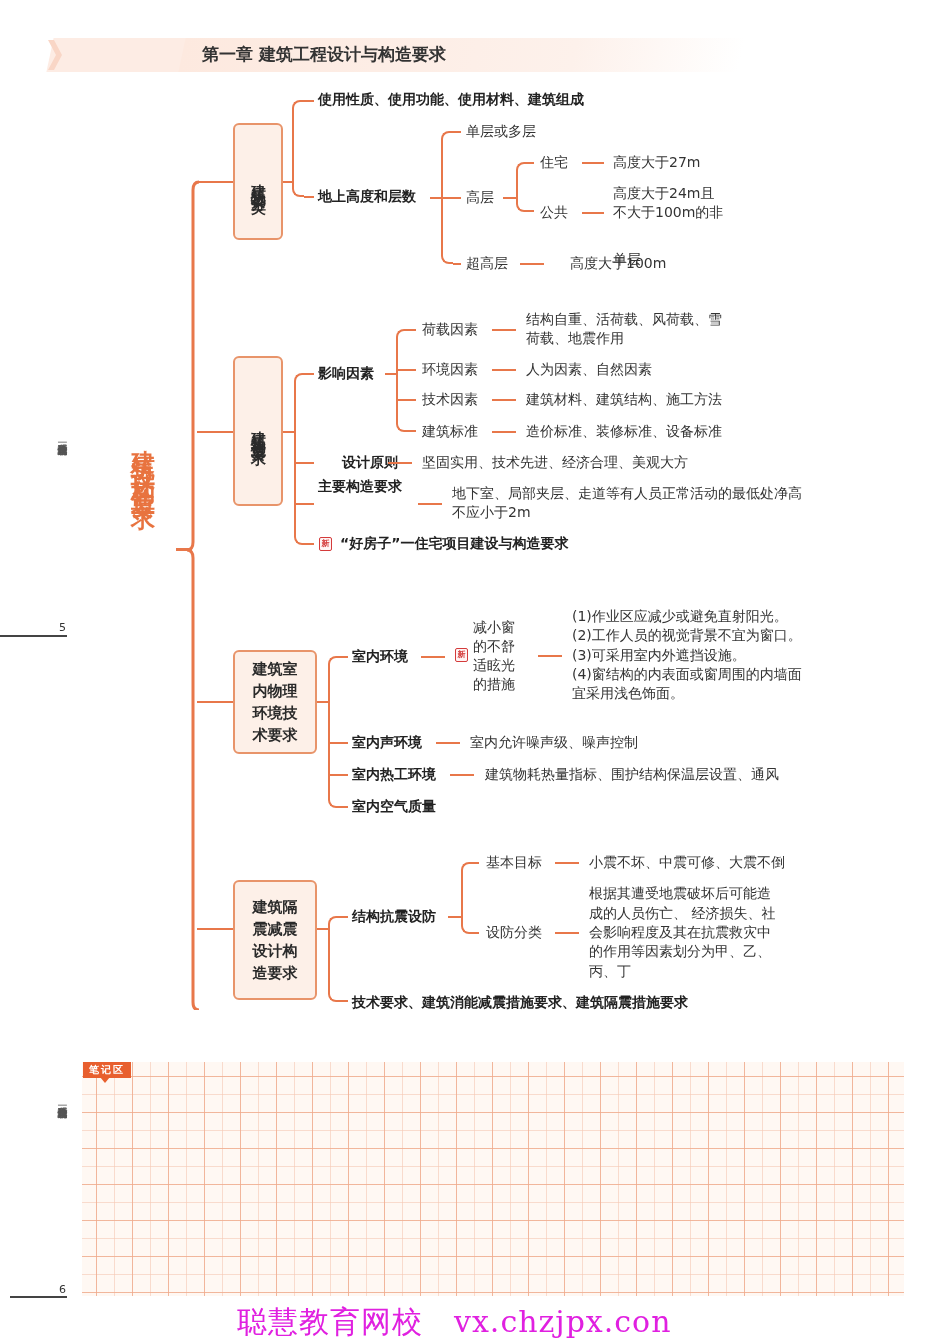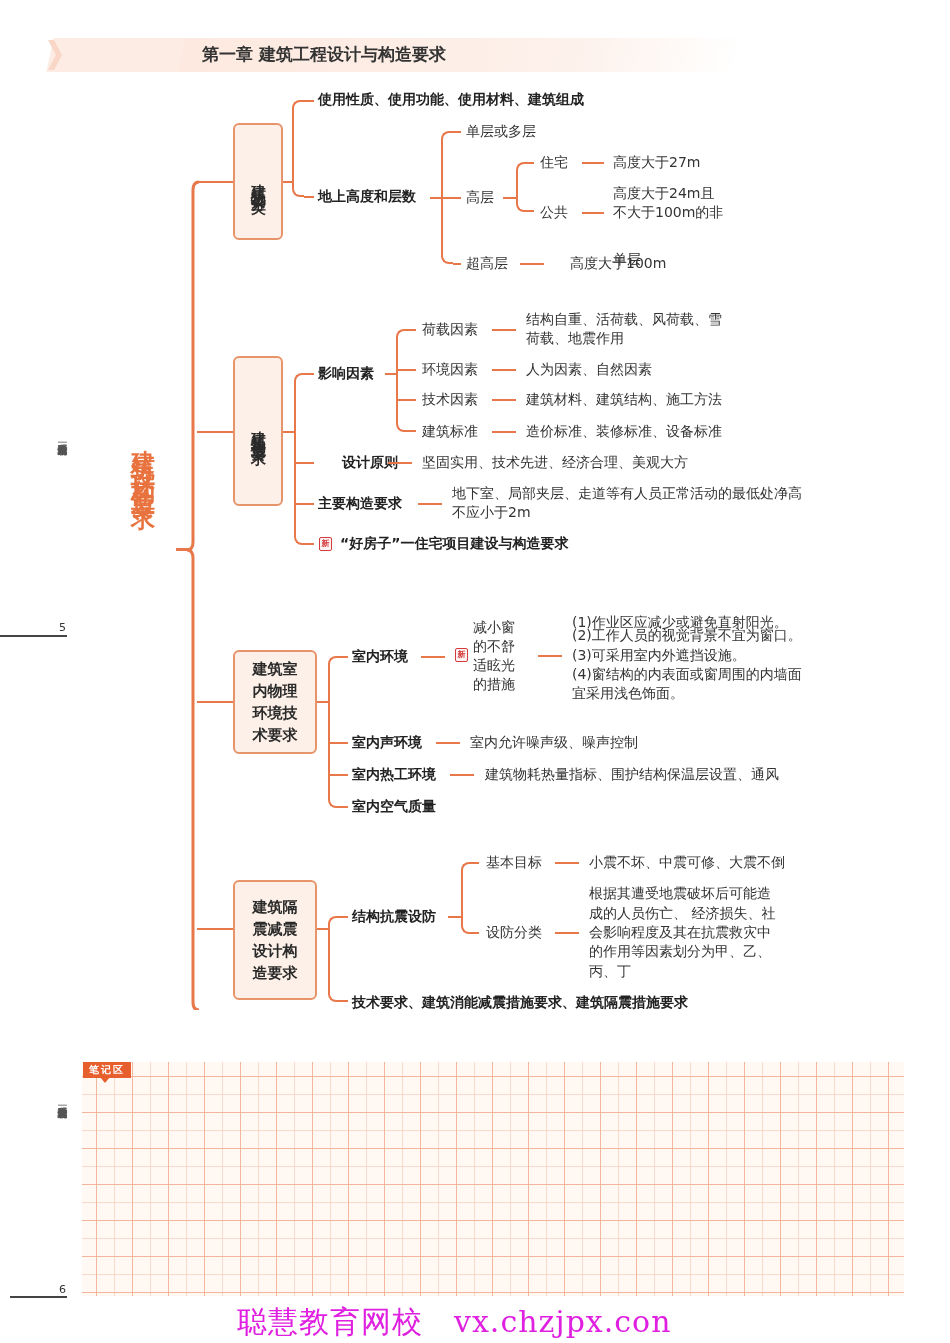--- a/index.html
+++ b/index.html
@@ -114,21 +114,21 @@
 <div class="t" style="left:526px; top:360px;">人为因素、自然因素</div>
 <div class="t" style="left:422px; top:390px;">技术因素</div>
 <div class="ln" style="left:492px; top:399px; width:24px; height:2px;"></div>
 <div class="t" style="left:526px; top:390px;">建筑材料、建筑结构、施工方法</div>
 <div class="t" style="left:422px; top:422px;">建筑标准</div>
 <div class="ln" style="left:492px; top:431px; width:24px; height:2px;"></div>
 <div class="t" style="left:526px; top:422px;">造价标准、装修标准、设备标准</div>
 <div class="t b" style="left:318px; top:453px;margin-left:24px;">设计原则</div>
 <div class="ln" style="left:388px; top:462px; width:24px; height:2px;"></div>
 <div class="t" style="left:422px; top:453px;">坚固实用、技术先进、经济合理、美观大方</div>
-<div class="t b" style="left:318px; top:494px;">主要构造要求</div>
+<div class="t b" style="left:318px; top:477px;">主要构造要求</div>
 <div class="ln" style="left:418px; top:503px; width:24px; height:2px;"></div>
 <div class="t" style="left:452px; top:484px;">地下室、局部夹层、走道等有人员正常活动的最低处净高</div>
 <div class="t" style="left:452px; top:503px;">不应小于2m</div>
 <div class="new-icon" style="left:319px; top:537px;">新</div>
 <div class="t b" style="left:340px; top:534px;">“好房子”一住宅项目建设与构造要求</div>
 
 <div class="ln" style="left:197px; top:701px; width:36px; height:2px;"></div>
 <div class="box" style="left:233px; top:650px; width:84px; height:104px; flex-direction:column; line-height:22px;">
   <span>建筑室</span>
   <span>内物理</span>
@@ -142,21 +142,21 @@
 <div class="ln" style="left:328px; top:774px; width:20px; height:2px;"></div>
 <div class="ln" style="left:340px; top:806px; width:8px; height:2px;"></div>
 <div class="t b" style="left:352px; top:647px;">室内环境</div>
 <div class="ln" style="left:421px; top:656px; width:24px; height:2px;"></div>
 <div class="new-icon" style="left:455px; top:648px;">新</div>
 <div class="t" style="left:473px; top:618px;">减小窗</div>
 <div class="t" style="left:473px; top:637px;">的不舒</div>
 <div class="t" style="left:473px; top:656px;">适眩光</div>
 <div class="t" style="left:473px; top:675px;">的措施</div>
 <div class="ln" style="left:538px; top:655px; width:24px; height:2px;"></div>
-<div class="t" style="left:572px; top:607px;margin-top:6px;">(1)作业区应减少或避免直射阳光。</div>
+<div class="t" style="left:572px; top:607px;">(1)作业区应减少或避免直射阳光。</div>
 <div class="t" style="left:572px; top:626px;">(2)工作人员的视觉背景不宜为窗口。</div>
 <div class="t" style="left:572px; top:646px;">(3)可采用室内外遮挡设施。</div>
 <div class="t" style="left:572px; top:665px;">(4)窗结构的内表面或窗周围的内墙面</div>
 <div class="t" style="left:572px; top:684px;">宜采用浅色饰面。</div>
 <div class="t b" style="left:352px; top:733px;">室内声环境</div>
 <div class="ln" style="left:436px; top:742px; width:24px; height:2px;"></div>
 <div class="t" style="left:470px; top:733px;">室内允许噪声级、噪声控制</div>
 <div class="t b" style="left:352px; top:765px;">室内热工环境</div>
 <div class="ln" style="left:450px; top:774px; width:24px; height:2px;"></div>
 <div class="t" style="left:485px; top:765px;">建筑物耗热量指标、围护结构保温层设置、通风</div>

